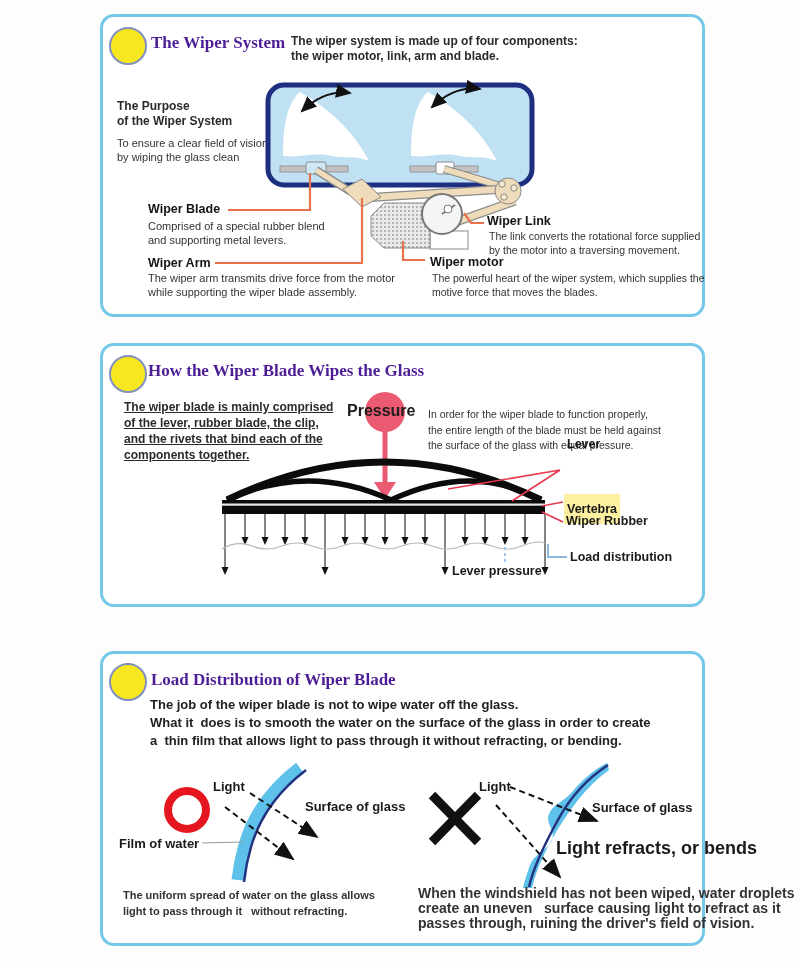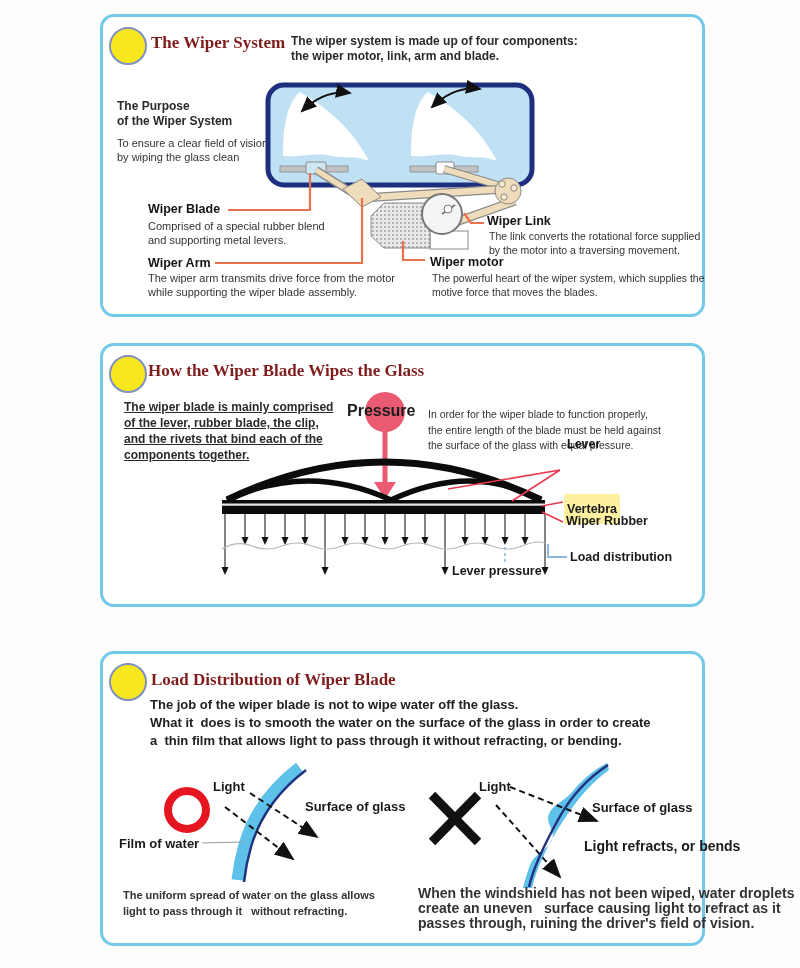--- a/index.html
+++ b/index.html
@@ -1,21 +1,21 @@
 <!DOCTYPE html>
 <html><head>
 <meta charset="utf-8">
 <style>
   html,body{margin:0;padding:0;background:#fdfdfd;}
   #page{position:relative;width:800px;height:968px;background:#fdfdfd;overflow:hidden;
         font-family:"Liberation Sans",sans-serif;color:#222;}
   .panel{position:absolute;left:100px;width:599px;background:#fff;border:3px solid #74c8e8;border-radius:14px;}
   .abs{position:absolute;}
   .bullet{position:absolute;width:34px;height:34px;border-radius:50%;background:#f6e71e;border:2px solid #8191bd;}
-  .ptitle{position:absolute;font-family:"Liberation Serif",serif;font-weight:bold;font-size:17px;color:#7f1d1d;white-space:pre;}
+  .ptitle{position:absolute;font-family:"Liberation Serif",serif;font-weight:bold;font-size:17px;color:#4c1d95;white-space:pre;}
   .line{white-space:pre;}
   .b12 .line{font-weight:bold;font-size:12px;line-height:15px;color:#2a2a2a;}
   .r11 .line{font-size:11px;line-height:13.5px;color:#333;}
   .r105 .line{font-size:10.5px;line-height:14px;color:#333;}
   .lbl{position:absolute;font-weight:bold;font-size:12.5px;color:#151515;white-space:pre;}
   .dlabel{position:absolute;font-weight:600;font-size:12.5px;color:#1a1a1a;white-space:pre;}
   .cap11 .line{font-weight:bold;font-size:11px;line-height:15.5px;color:#333;}
   .cap105 .line{font-weight:bold;font-size:14px;line-height:15px;color:#333;}
   .p3intro .line{font-weight:bold;font-size:13px;line-height:18px;color:#222;}
   .p2left .line{font-weight:bold;font-size:12px;line-height:16px;color:#2a2a2a;text-decoration:underline;}
@@ -246,20 +246,20 @@
   <div class="dlabel" style="left:213px;top:779px;font-size:13px;">Light</div>
   <div class="dlabel" style="left:305px;top:799px;font-size:13px;">Surface of glass</div>
   <div class="dlabel" style="left:119px;top:836px;font-size:13px;">Film of water</div>
   <div class="abs cap11" style="left:123px;top:888px;">
     <div class="line">The uniform spread of water on the glass allows</div>
     <div class="line">light to pass through it   without refracting.</div>
   </div>
 
   <div class="dlabel" style="left:479px;top:779px;font-size:13px;">Light</div>
   <div class="dlabel" style="left:592px;top:800px;font-size:13px;">Surface of glass</div>
-  <div class="dlabel" style="left:556px;top:838px;font-size:14px;margin-left:28px;">Light refracts, or bends</div>
+  <div class="dlabel" style="left:556px;top:838px;font-size:18px;">Light refracts, or bends</div>
   <div class="abs cap105" style="left:418px;top:886px;">
     <div class="line">When the windshield has not been wiped, water droplets</div>
     <div class="line">create an uneven   surface causing light to refract as it</div>
     <div class="line">passes through, ruining the driver's field of vision.</div>
   </div>
 
 </div>
 
 </body></html>

